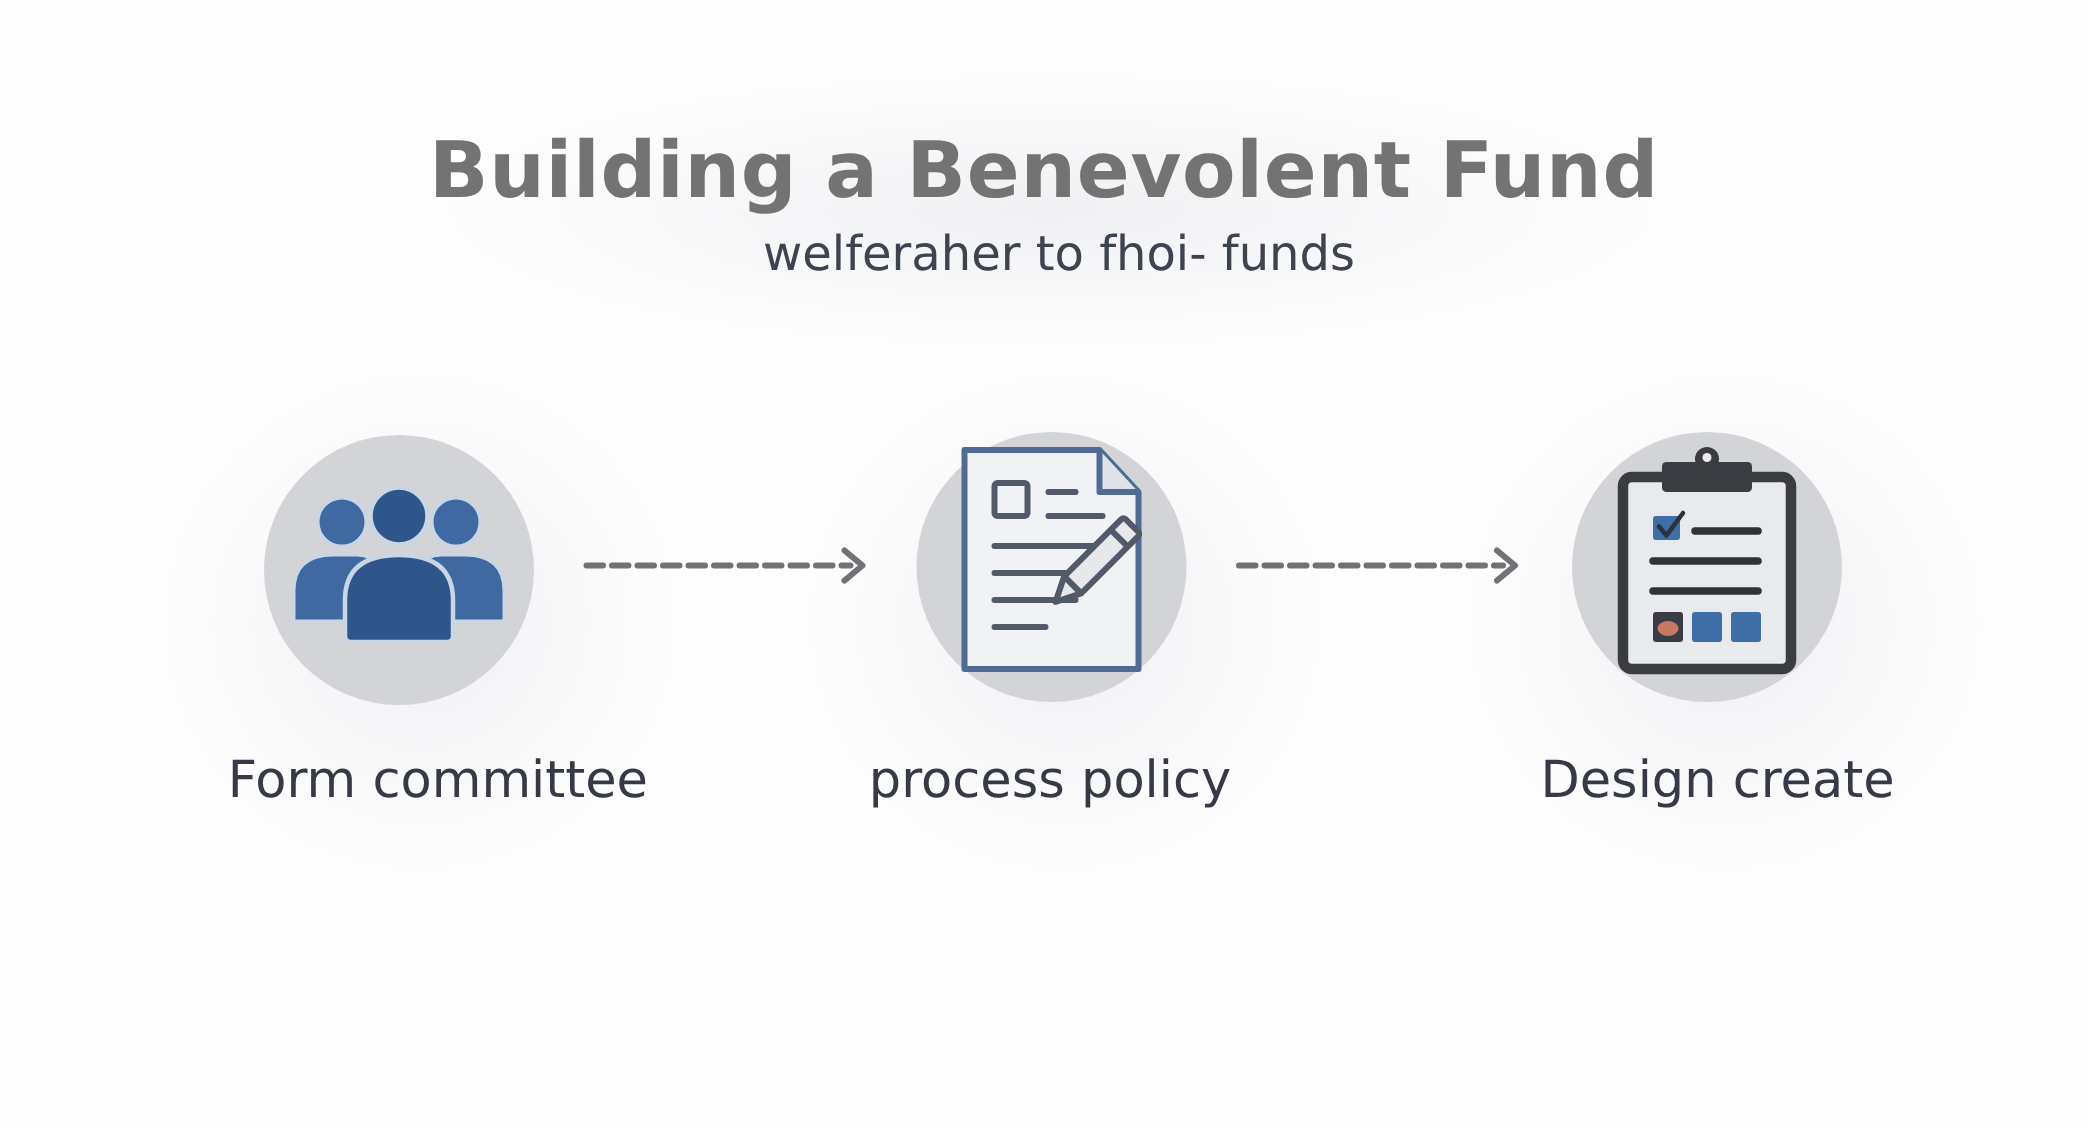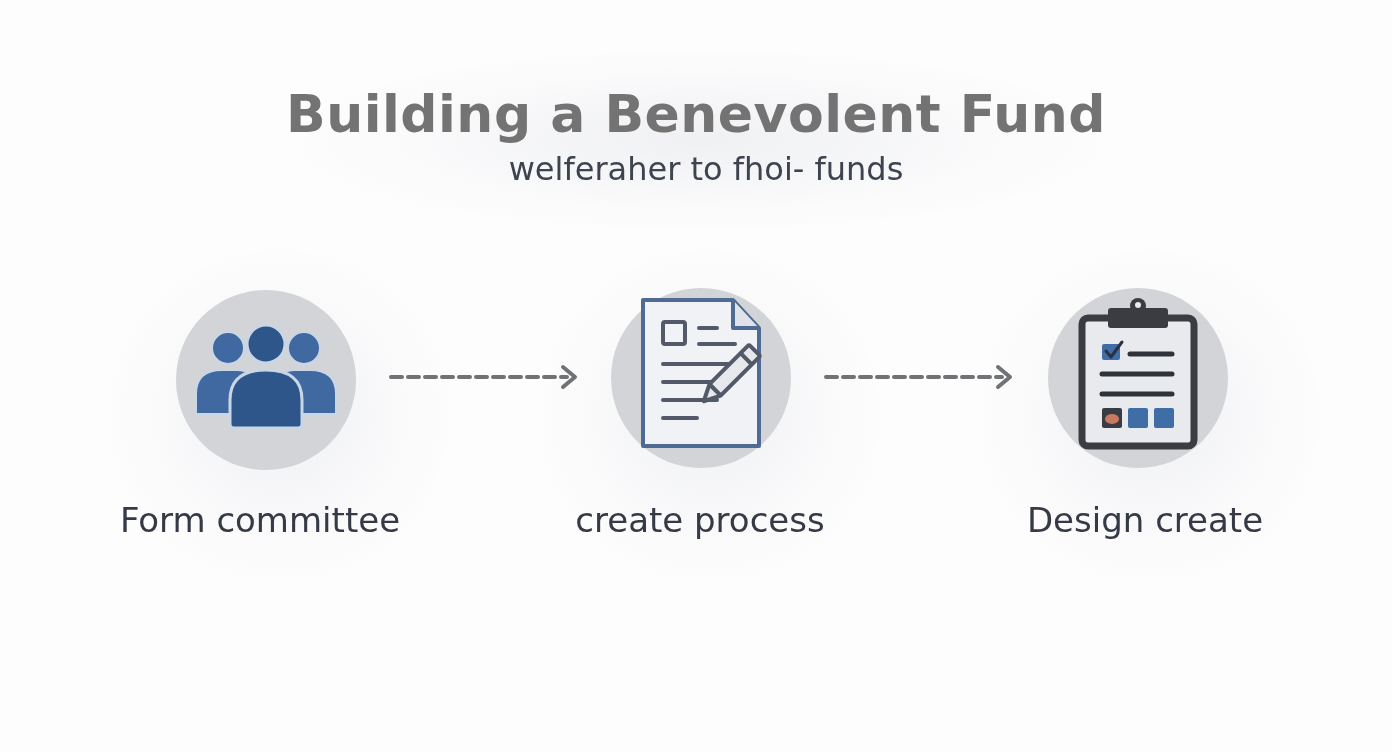--- a/index.html
+++ b/index.html
@@ -83,21 +83,21 @@
     <circle cx="52" cy="58" r="16" fill="#3f69a0" stroke="#c9d6e6" stroke-width="2"></circle>
     <path d="M20 124 L20 104 Q20 80 46 80 L62 80 Q72 80 76 88 L76 124 Z" fill="#3f69a0" stroke="#c9d6e6" stroke-width="2"></path>
 
     <circle cx="128" cy="58" r="16" fill="#3f69a0" stroke="#c9d6e6" stroke-width="2"></circle>
     <path d="M160 124 L160 104 Q160 80 134 80 L118 80 Q108 80 104 88 L104 124 Z" fill="#3f69a0" stroke="#c9d6e6" stroke-width="2"></path>
 
     <circle cx="90" cy="54" r="19" fill="#2f568a" stroke="#c9d6e6" stroke-width="3"></circle>
     <path d="M54 134 L54 110 Q54 80 90 80 Q126 80 126 110 L126 134 Q126 138 122 138 L58 138 Q54 138 54 134 Z" fill="#2f568a" stroke="#c9d6e6" stroke-width="3"></path>
   </svg>
 </div>
-<div class="step-label" style="left:100px; width:320px;">Form committee</div>
+<div class="step-label" style="left:112px; width:320px;text-align:right;">Form committee</div>
 
 <svg class="arrow" style="left:385px;" viewBox="0 0 200 30">
   <line x1="6" y1="15" x2="182" y2="15" stroke="#707276" stroke-width="4" stroke-dasharray="11 6" stroke-linecap="round"></line>
   <polyline points="178,5 190,15 178,25" fill="none" stroke="#707276" stroke-width="4" stroke-linecap="round" stroke-linejoin="round"></polyline>
 </svg>
 
 <div class="step-circle" style="left:611px; top:288px;">
   <svg width="180" height="180" viewBox="0 0 180 180">
 
     <path d="M32 12 L122 12 L148 40 L148 158 L32 158 Z" fill="#f1f2f5" stroke="#4f6b94" stroke-width="4" stroke-linejoin="round"></path>
@@ -112,21 +112,21 @@
     <line x1="52" y1="112" x2="106" y2="112" stroke="#525a6a" stroke-width="4" stroke-linecap="round"></line>
     <line x1="52" y1="130" x2="86" y2="130" stroke="#525a6a" stroke-width="4" stroke-linecap="round"></line>
 
     <g transform="translate(138 68) rotate(45)">
       <rect x="-8" y="-8" width="16" height="56" rx="2" fill="#e6e8ec" stroke="#525a6a" stroke-width="4"></rect>
       <line x1="-8" y1="4" x2="8" y2="4" stroke="#525a6a" stroke-width="4"></line>
       <path d="M-8 48 L0 64 L8 48 Z" fill="#e6e8ec" stroke="#525a6a" stroke-width="4" stroke-linejoin="round"></path>
     </g>
   </svg>
 </div>
-<div class="step-label" style="left:550px; width:300px;">create process</div>
+<div class="step-label" style="left:550px; width:300px;">process policy</div>
 
 <svg class="arrow" style="left:820px;" viewBox="0 0 200 30">
   <line x1="6" y1="15" x2="182" y2="15" stroke="#707276" stroke-width="4" stroke-dasharray="11 6" stroke-linecap="round"></line>
   <polyline points="178,5 190,15 178,25" fill="none" stroke="#707276" stroke-width="4" stroke-linecap="round" stroke-linejoin="round"></polyline>
 </svg>
 
 <div class="step-circle" style="left:1048px; top:288px;">
   <svg width="180" height="180" viewBox="0 0 180 180">
 
     <rect x="34" y="30" width="112" height="128" rx="6" fill="#e9eaed" stroke="#3a3c41" stroke-width="7"></rect>

